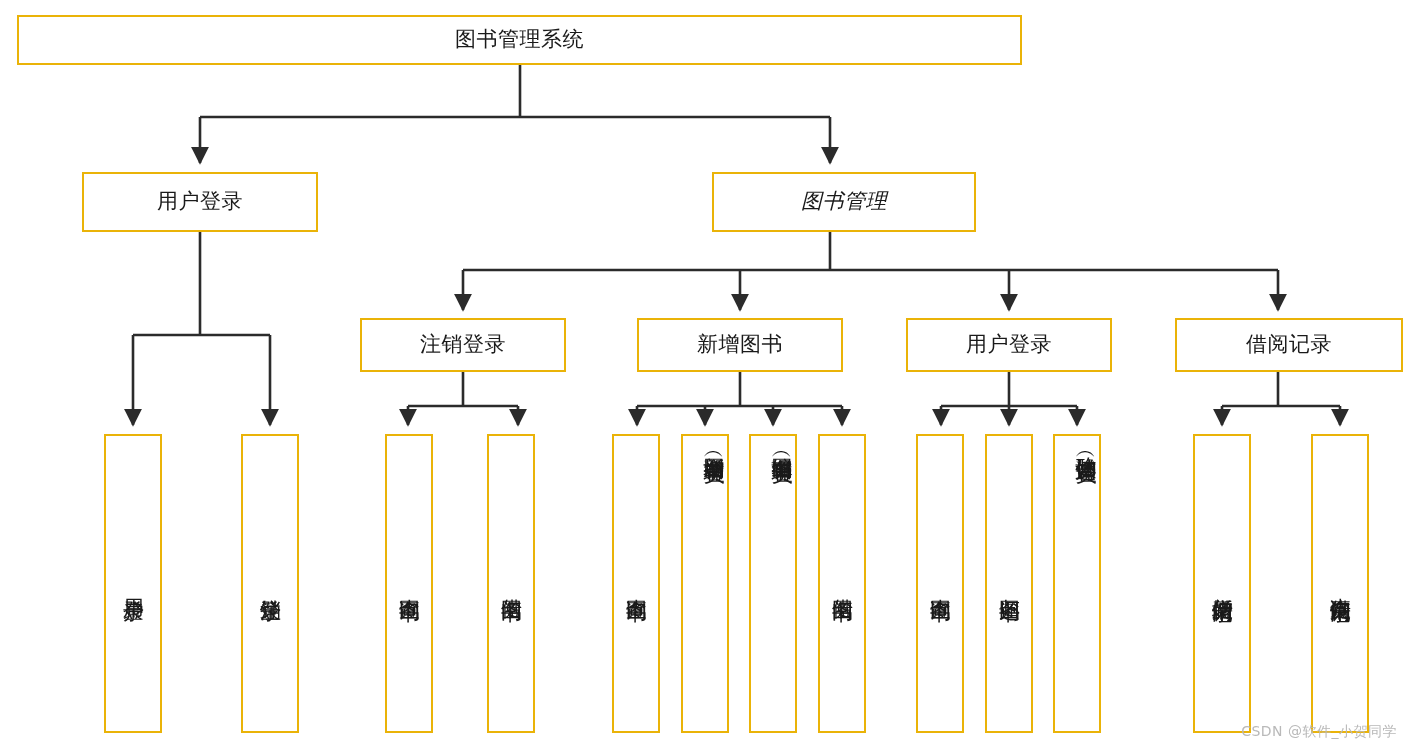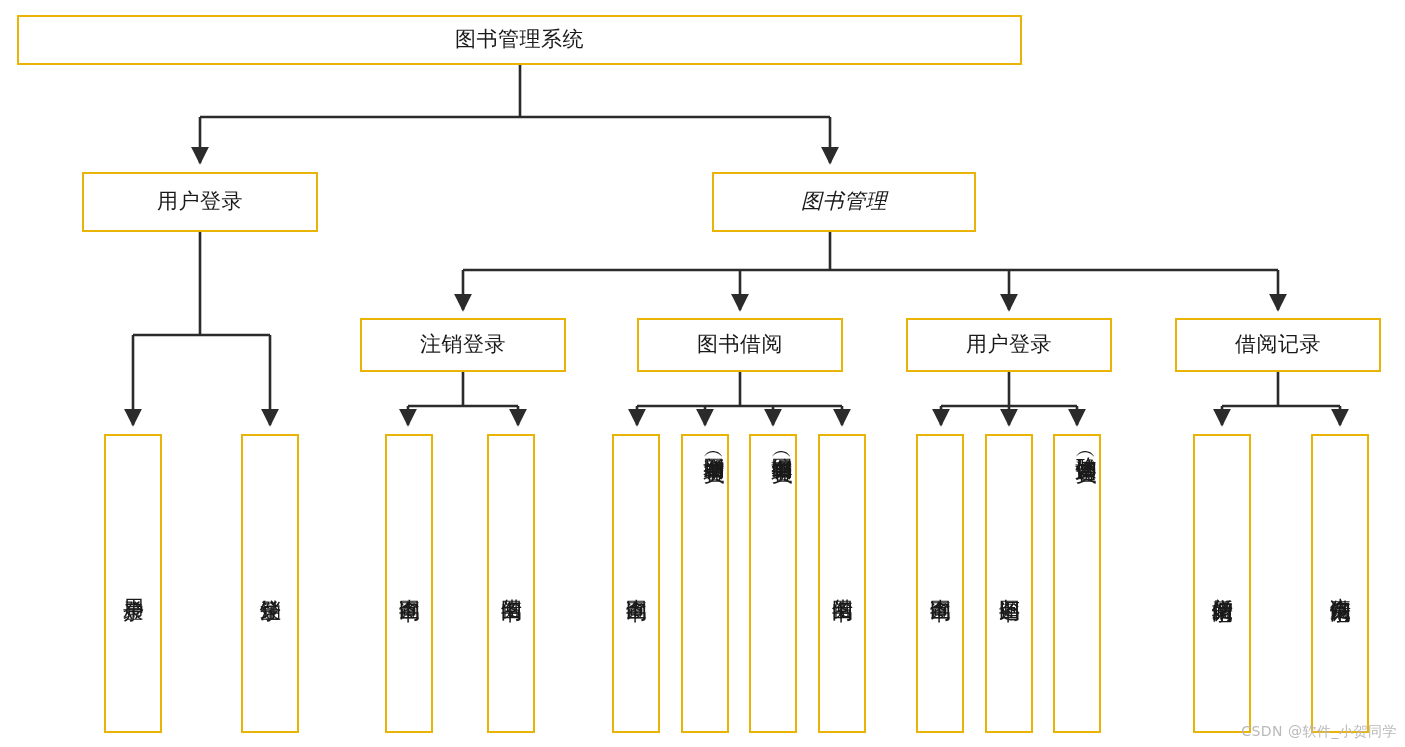--- a/index.html
+++ b/index.html
@@ -131,26 +131,26 @@
     <span class="node-label">用户登录</span>
   </div>
   <div class="node horiz" style="left:712px; top:172px; width:264px; height:60px;font-style:italic;">
     <span class="node-label">图书管理</span>
   </div>
 
   <div class="node horiz" style="left:360px; top:318px; width:206px; height:54px;">
     <span class="node-label">注销登录</span>
   </div>
   <div class="node horiz" style="left:637px; top:318px; width:206px; height:54px;">
-    <span class="node-label">图书借阅</span>
+    <span class="node-label">新增图书</span>
   </div>
   <div class="node horiz" style="left:906px; top:318px; width:206px; height:54px;">
     <span class="node-label">用户登录</span>
   </div>
-  <div class="node horiz" style="left:1175px; top:318px; width:206px; height:54px;">
+  <div class="node horiz" style="left:1175px; top:318px; width:228px; height:54px;">
     <span class="node-label">借阅记录</span>
   </div>
 
   <div class="node vert mid" style="left:104px; top:434px; width:58px; height:299px;">
     <span class="node-label">用户登录</span>
   </div>
   <div class="node vert mid" style="left:241px; top:434px; width:58px; height:299px;">
     <span class="node-label">注销登录</span>
   </div>
 

